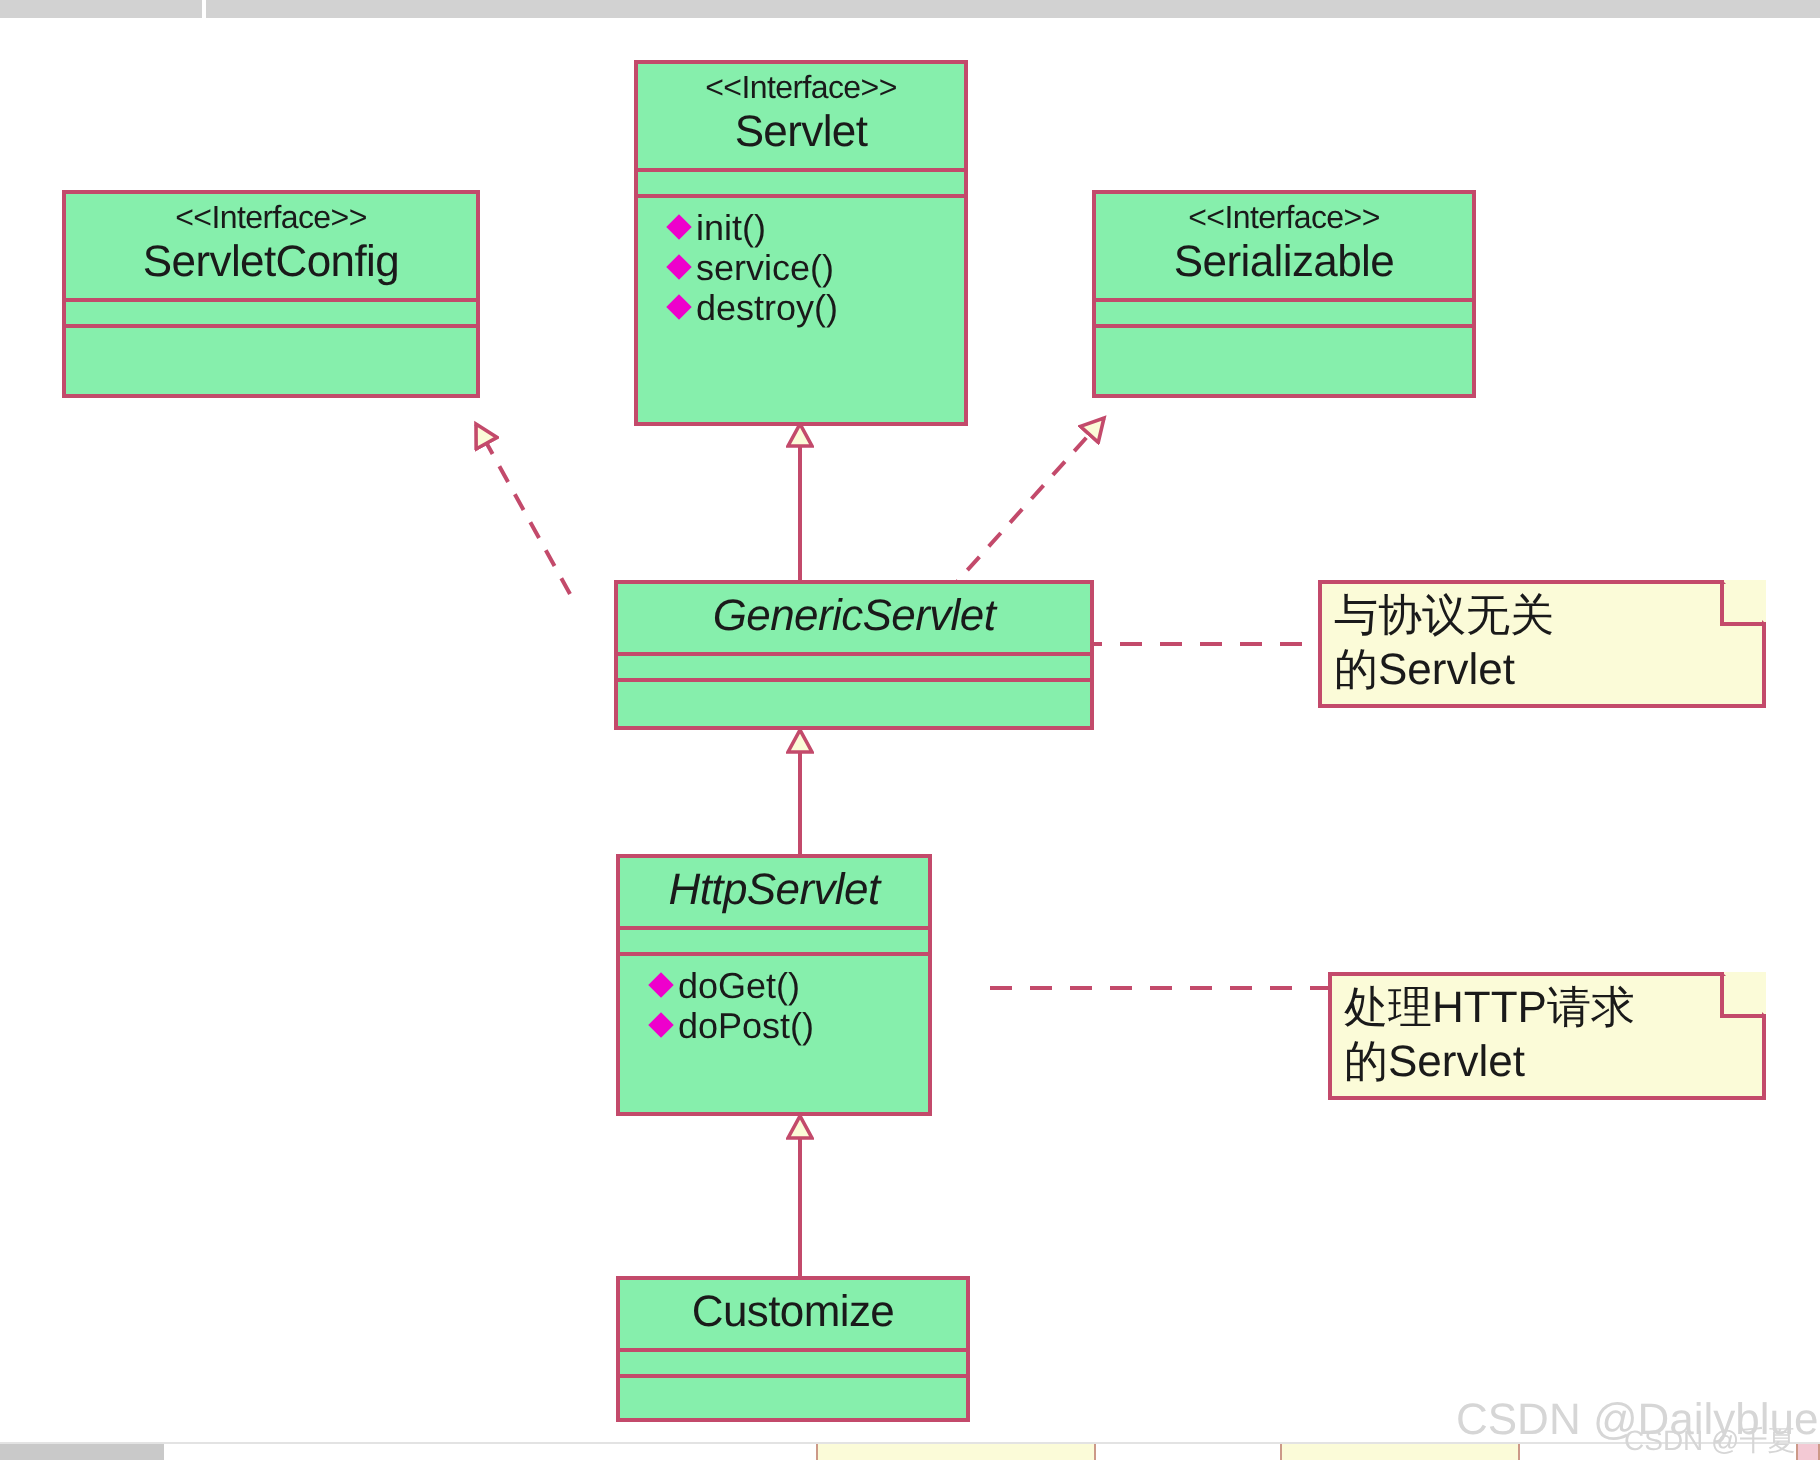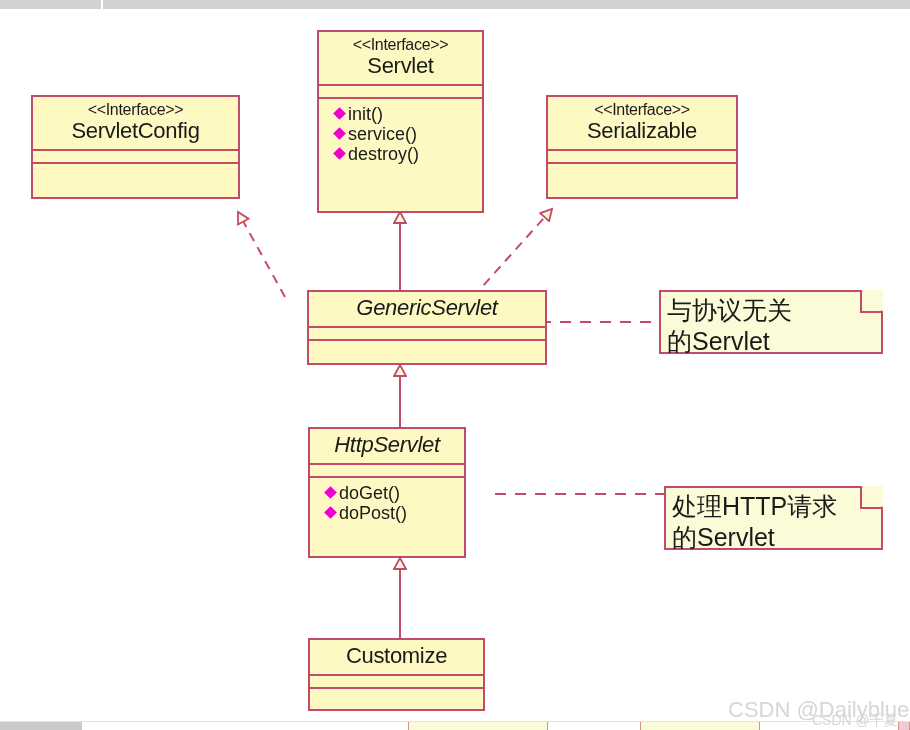--- a/index.html
+++ b/index.html
@@ -57,21 +57,21 @@
   
   .canvas {
     position: absolute;
     left: 0; top: 9px;
     width: 910px; height: 712px;
   }
 
   
   .uml-box {
     position: absolute;
-    background: #fef9c3;
+    background: #86efac;
     border: 2px solid #c34a6b;
     box-sizing: border-box;
     z-index: 5;
   }
   .uml-header {
     text-align: center;
     padding: 4px 6px 5px 6px;
     line-height: 1.12;
     color: #1a1a1a;
   }
@@ -140,21 +140,21 @@
     width: 23px; height: 23px;
     border-left: 2px solid #c34a6b;
     border-bottom: 2px solid #c34a6b;
     box-sizing: border-box;
     transform-origin: top right;
   }
   .note-text {
     position: relative;
     z-index: 3;
     padding: 5px 8px;
-    font-size: 25px;
+    font-size: 22px;
     line-height: 1.22;
     color: #1a1a1a;
     white-space: pre-line;
   }
 
   
   .wires {
     position: absolute;
     left: 0; top: 0;
     width: 910px; height: 712px;

